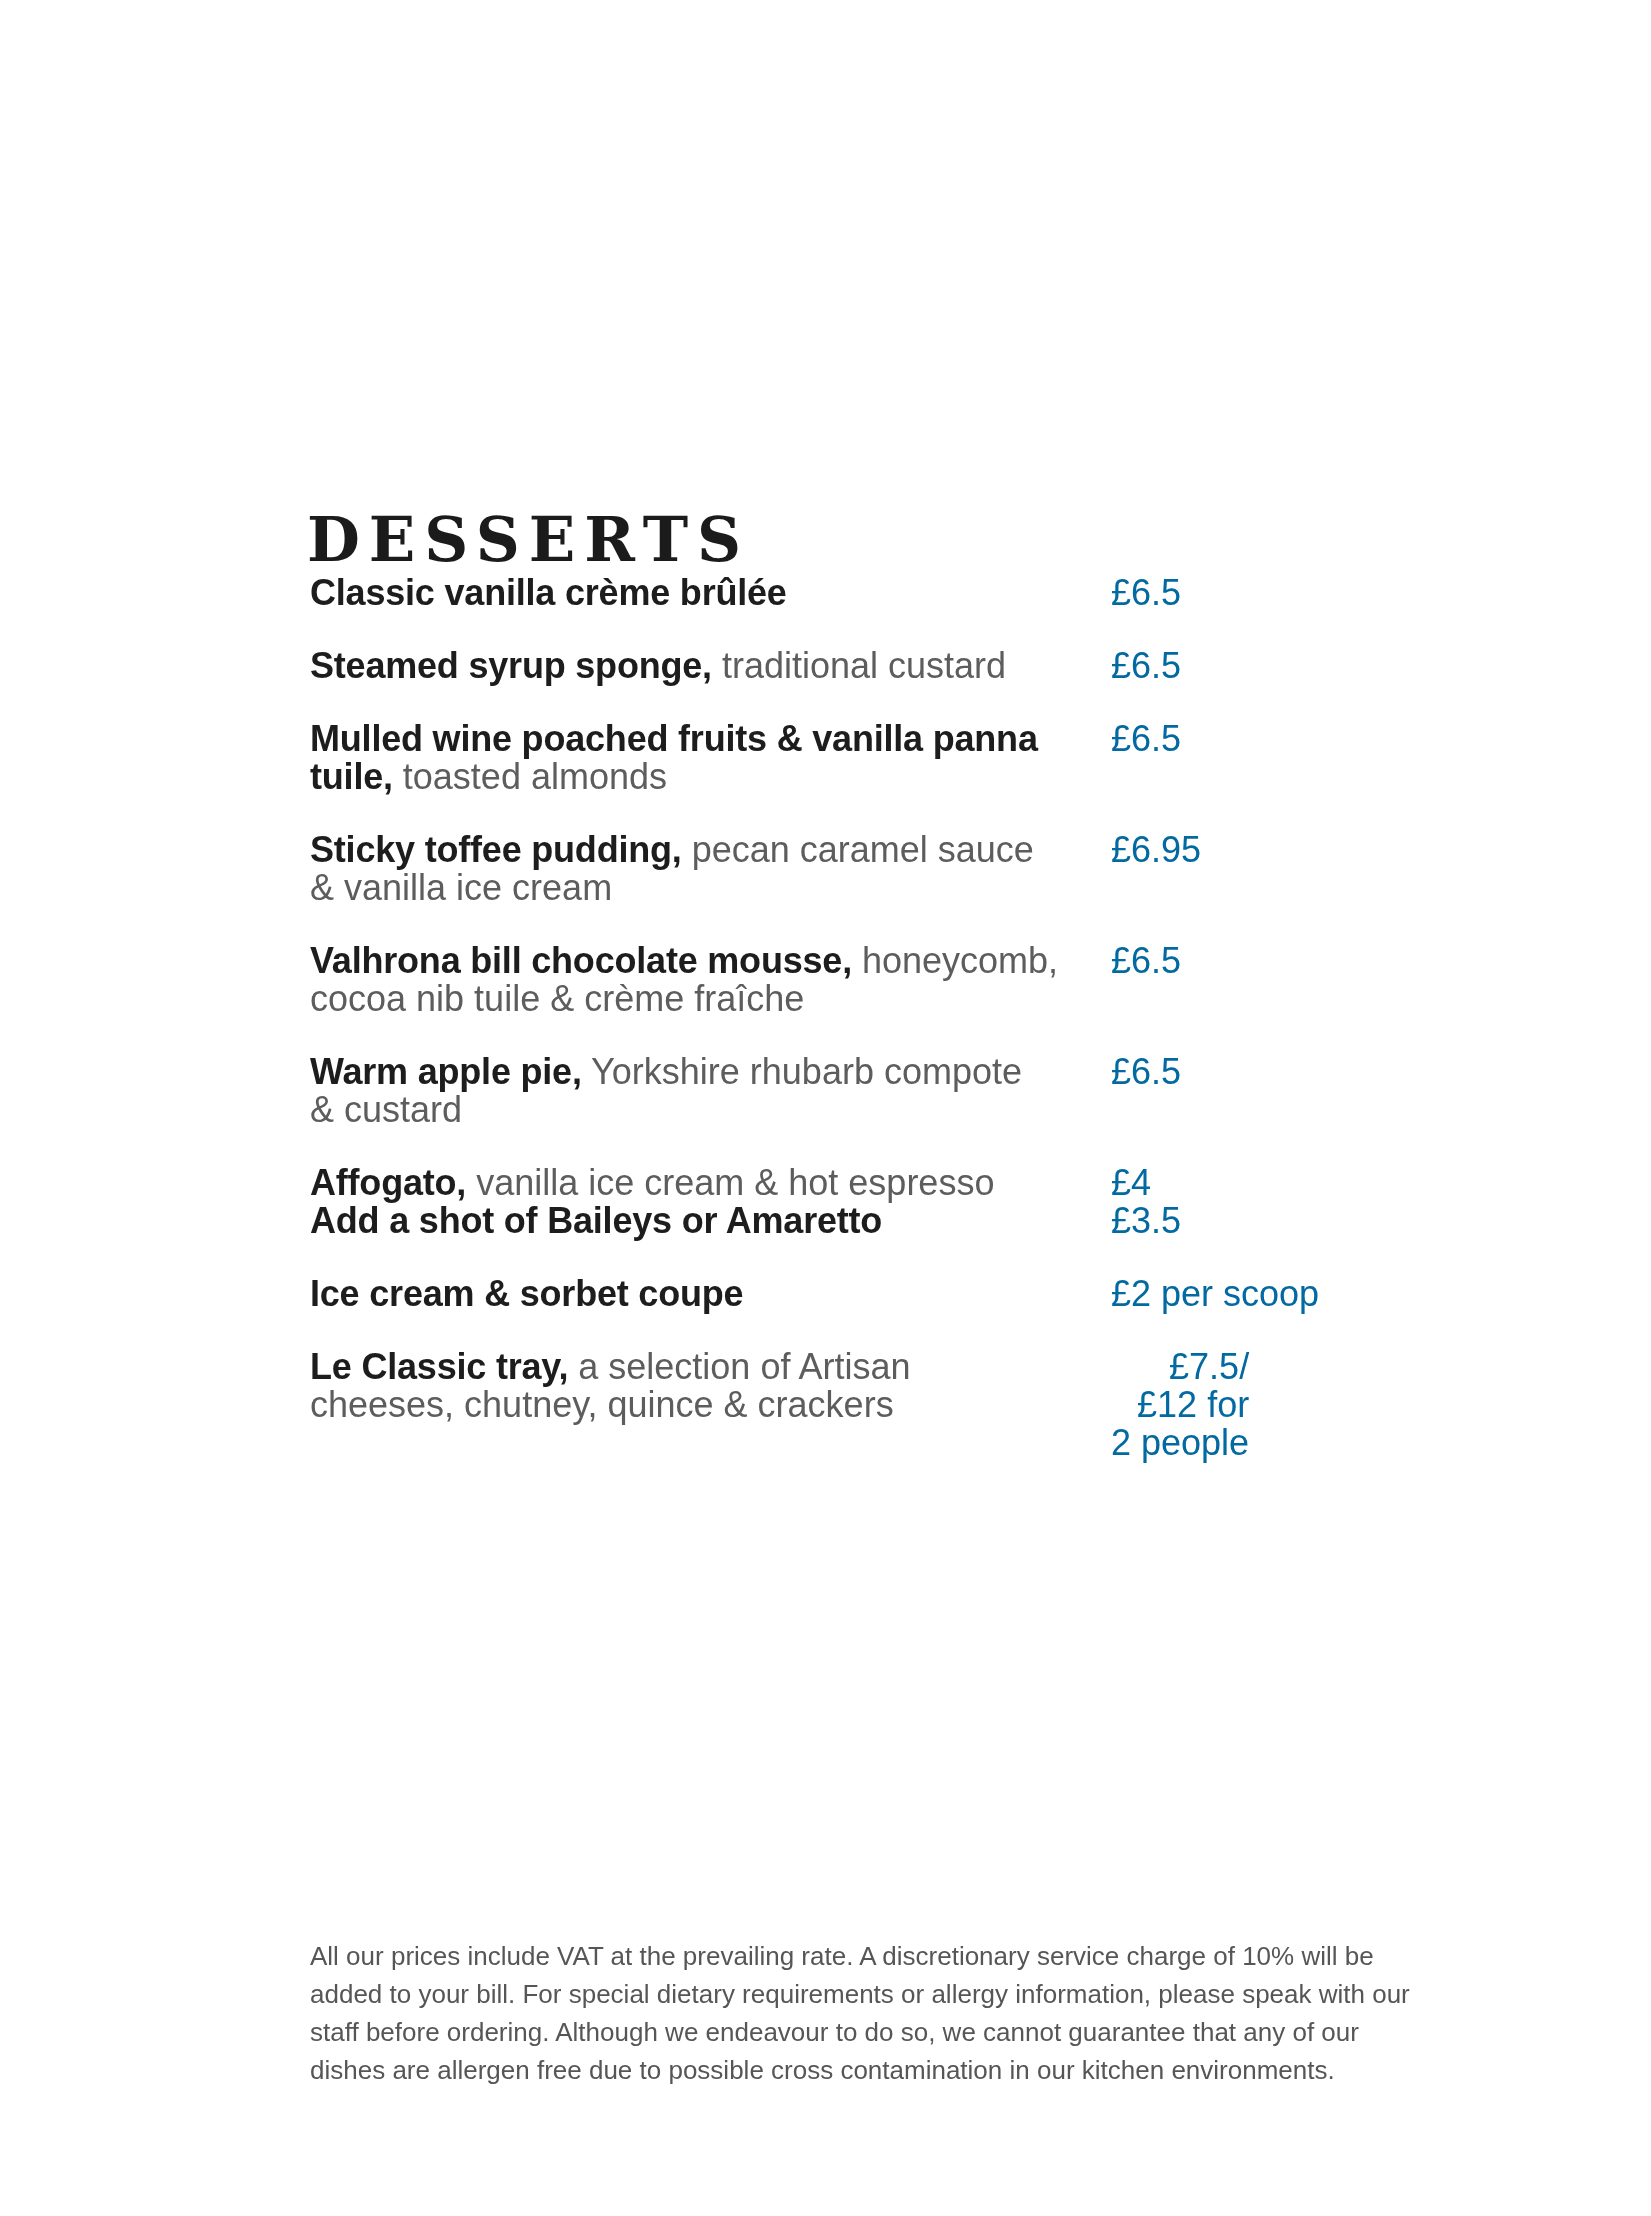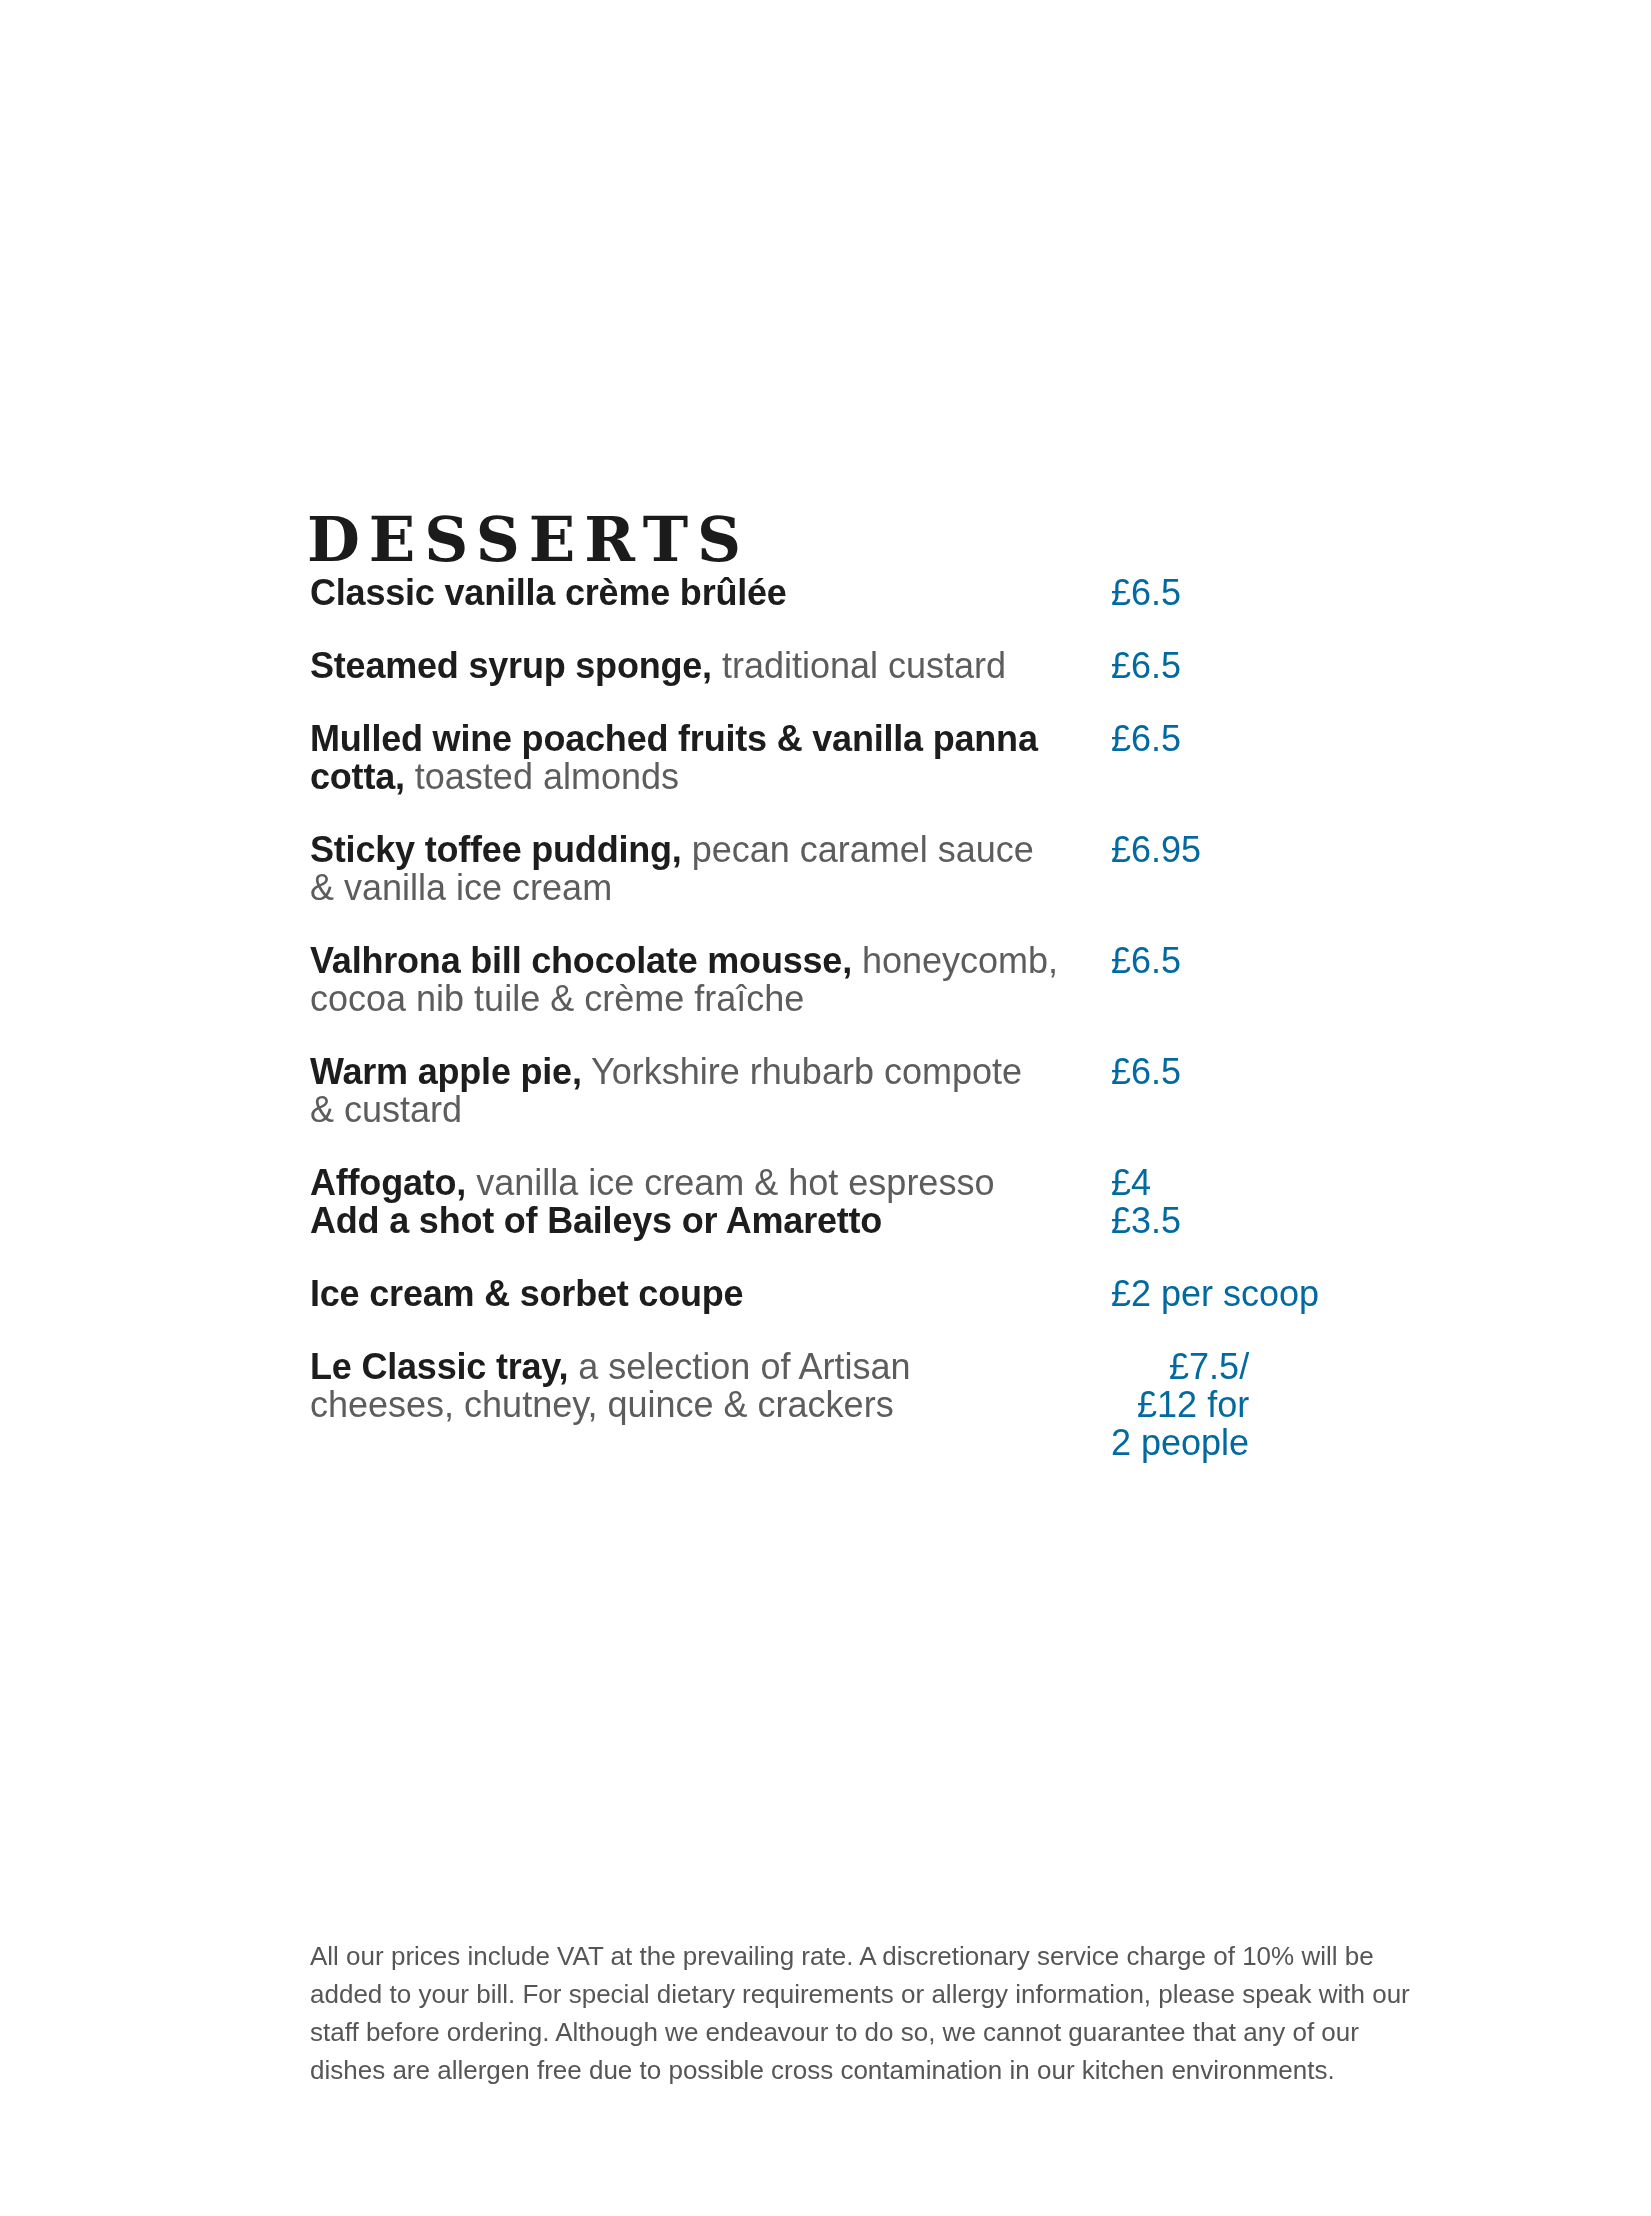--- a/index.html
+++ b/index.html
@@ -83,21 +83,21 @@
   <div class="row">
     <div class="cell-text">
       <div><span class="b">Steamed syrup sponge,</span><span class="n"> traditional custard</span></div>
     </div>
     <div class="cell-price">£6.5</div>
   </div>
 
   <div class="row">
     <div class="cell-text">
       <div><span class="b">Mulled wine poached fruits &amp; vanilla panna</span></div>
-      <div><span class="b">cotta,</span><span class="n"> toasted almonds</span></div>
+      <div><span class="b">tuile,</span><span class="n"> toasted almonds</span></div>
     </div>
     <div class="cell-price">£6.5</div>
   </div>
 
   <div class="row">
     <div class="cell-text">
       <div><span class="b">Sticky toffee pudding,</span><span class="n"> pecan caramel sauce</span></div>
       <div><span class="n">&amp; vanilla ice cream</span></div>
     </div>
     <div class="cell-price">£6.95</div>

